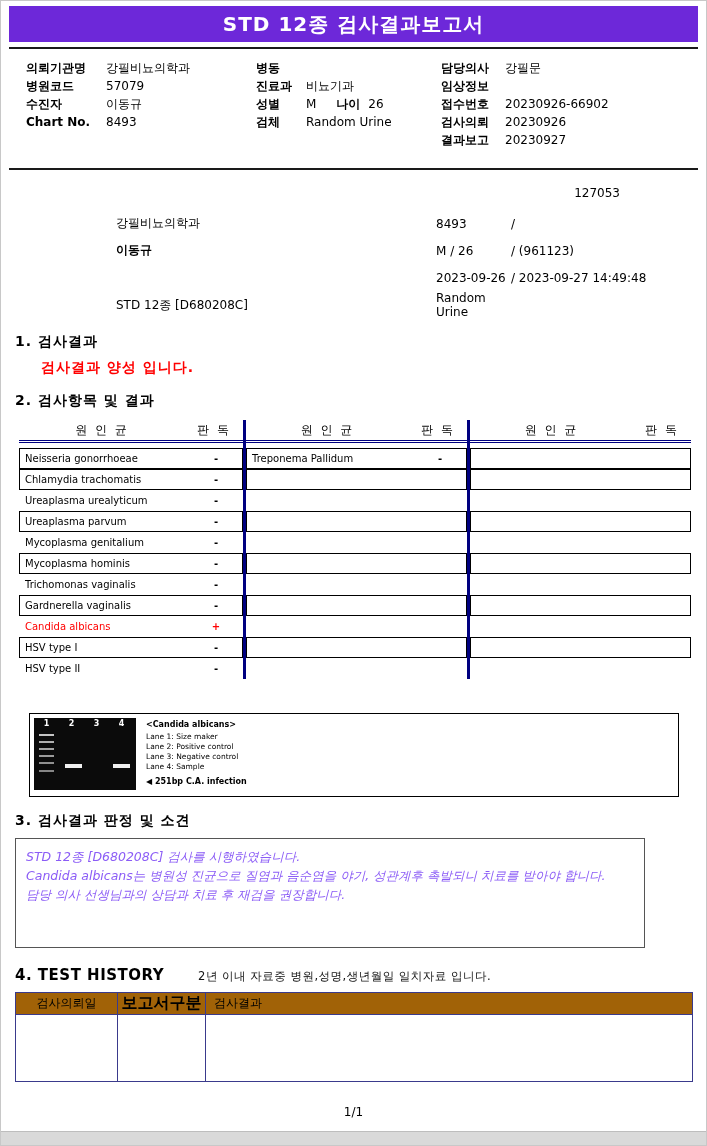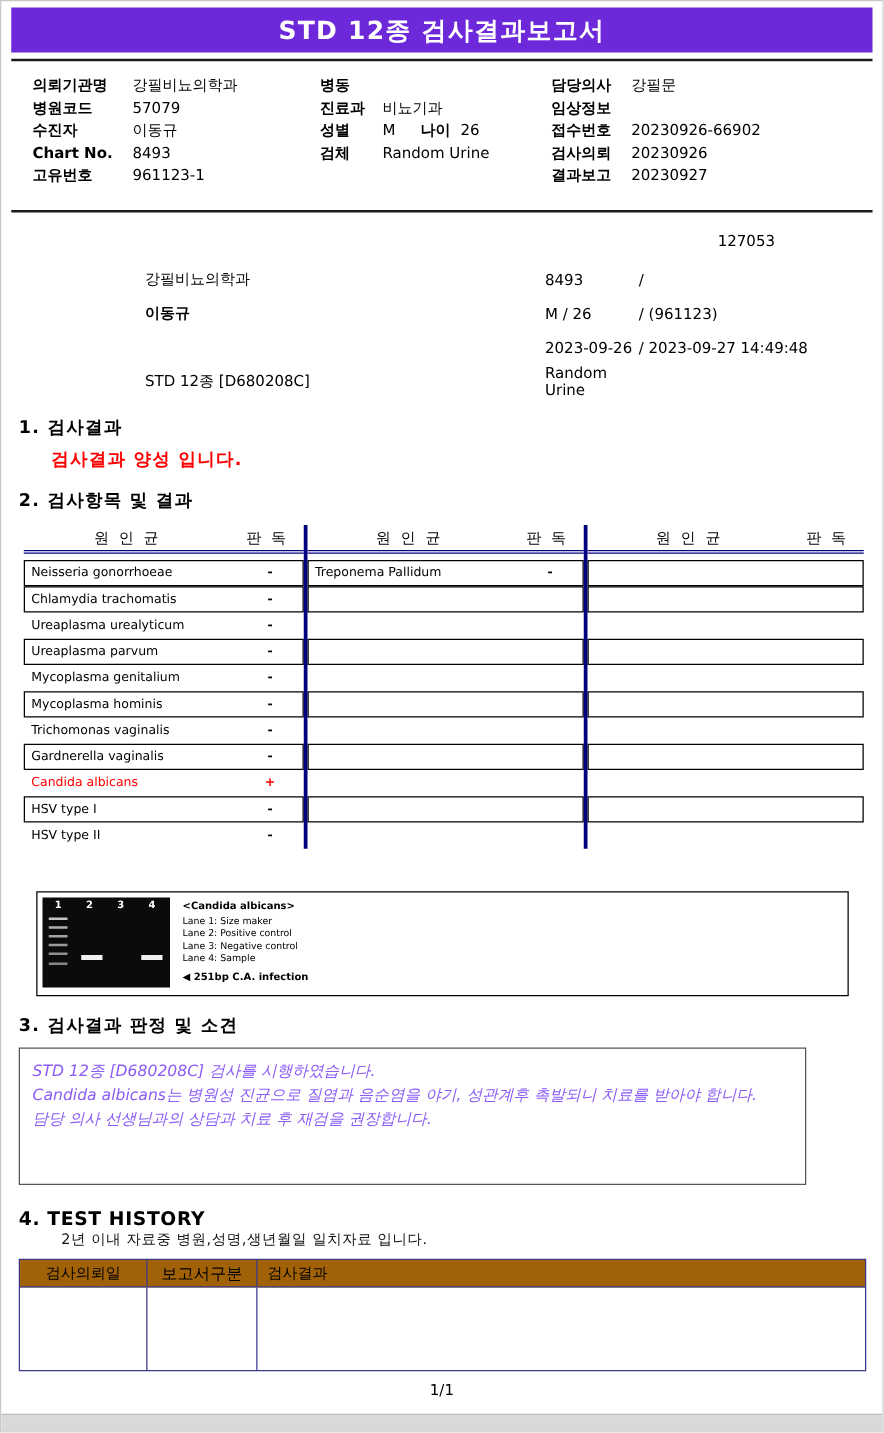--- a/index.html
+++ b/index.html
@@ -42,29 +42,29 @@
   .gel-img{position:relative;width:102px;height:72px;background:#0b0b0b;flex:none;}
   .gel-lanes{position:absolute;top:1px;left:0;width:100%;display:flex;}
   .gel-lane-num{width:25px;text-align:center;color:#fff;font-size:8px;font-weight:bold;}
   .band{position:absolute;background:#d8d8d8;}
   .gel-text{margin-left:10px;font-size:8px;line-height:10px;padding-top:2px;color:#000;}
   .gel-title{font-weight:bold;font-size:8px;margin-bottom:2px;}
   .gel-legend-line{font-size:7.5px;}
   .gel-band-label{font-weight:bold;margin-top:5px;font-size:8px;}
   .opinion-box{margin:8px 0 0 14px;width:630px;box-sizing:border-box;border:1px solid #555;
                min-height:110px;padding:8px 10px;font-size:12.5px;line-height:19px;color:#8b5cf6;font-style:italic;}
-  .s4-line{display:flex;align-items:flex-start;margin:18px 0 0 14px;flex-direction:column;}
+  .s4-line{display:flex;align-items:flex-end;margin:18px 0 0 14px;}
   .s4-title{font-size:15px;font-weight:bold;letter-spacing:.5px;}
   .s4-note{margin-left:34px;font-size:11.5px;color:#111;letter-spacing:.5px;}
   .htable{margin:8px 0 0 14px;width:678px;box-sizing:border-box;border:1px solid #3a3a8c;}
   .ht-header{display:flex;height:21px;background:#a16207;border-bottom:1px solid #3a3a8c;font-size:12px;align-items:stretch;}
   .ht-body{display:flex;height:66px;font-size:12px;}
   .ht-c1{width:102px;border-right:1px solid #3a3a8c;box-sizing:border-box;display:flex;align-items:center;justify-content:center;}
   .ht-c2{width:88px;border-right:1px solid #3a3a8c;box-sizing:border-box;display:flex;align-items:center;justify-content:center;}
-  .ht-header .ht-c2{font-weight:normal;font-size:13px;}
+  .ht-header .ht-c2{font-weight:bold;font-size:16px;}
   .ht-c3{flex:1;display:flex;align-items:center;padding-left:8px;box-sizing:border-box;}
   .footer-page{position:absolute;left:0;right:0;bottom:26px;text-align:center;font-size:12px;}
   .bottom-strip{position:absolute;left:0;right:0;bottom:0;height:13px;background:#d9d9d9;border-top:1px solid #bdbdbd;}
 </style>
 </head>
 <body>
 
 <div class="page">
 
   <div class="banner">
@@ -83,24 +83,20 @@
           <span class="info-label">병원코드</span>
           <span class="info-value">57079</span>
         </div>
         <div class="info-row">
           <span class="info-label">수진자</span>
           <span class="info-value">이동규</span>
         </div>
         <div class="info-row">
           <span class="info-label">Chart No.</span>
           <span class="info-value">8493</span>
-        </div>
-        <div class="info-row">
-          <span class="info-label">고유번호</span>
-          <span class="info-value">961123-1</span>
         </div>
       </div>
     <div class="info-col c2">
         <div class="info-row">
           <span class="info-label">병동</span>
           <span class="info-value"></span>
         </div>
         <div class="info-row">
           <span class="info-label">진료과</span>
           <span class="info-value">비뇨기과</span>

